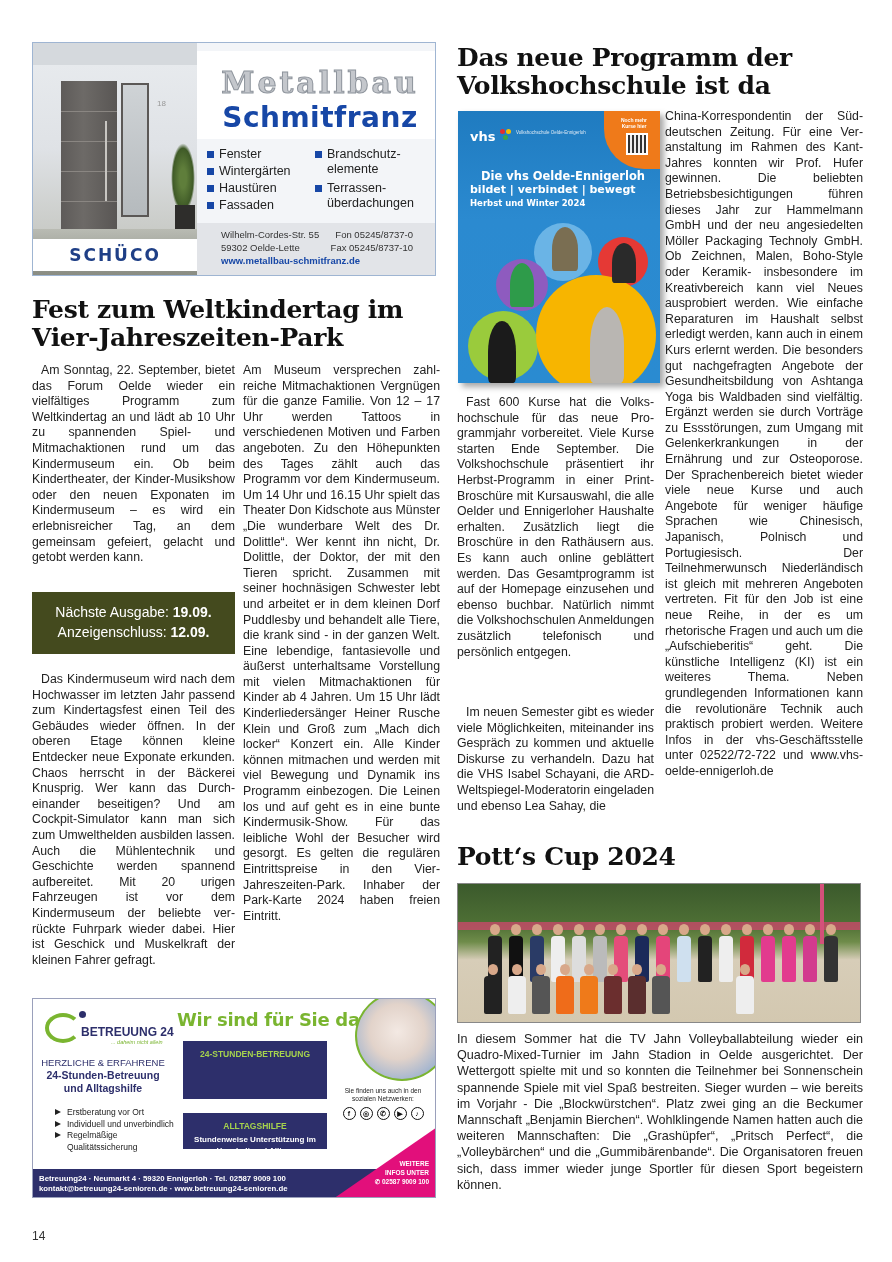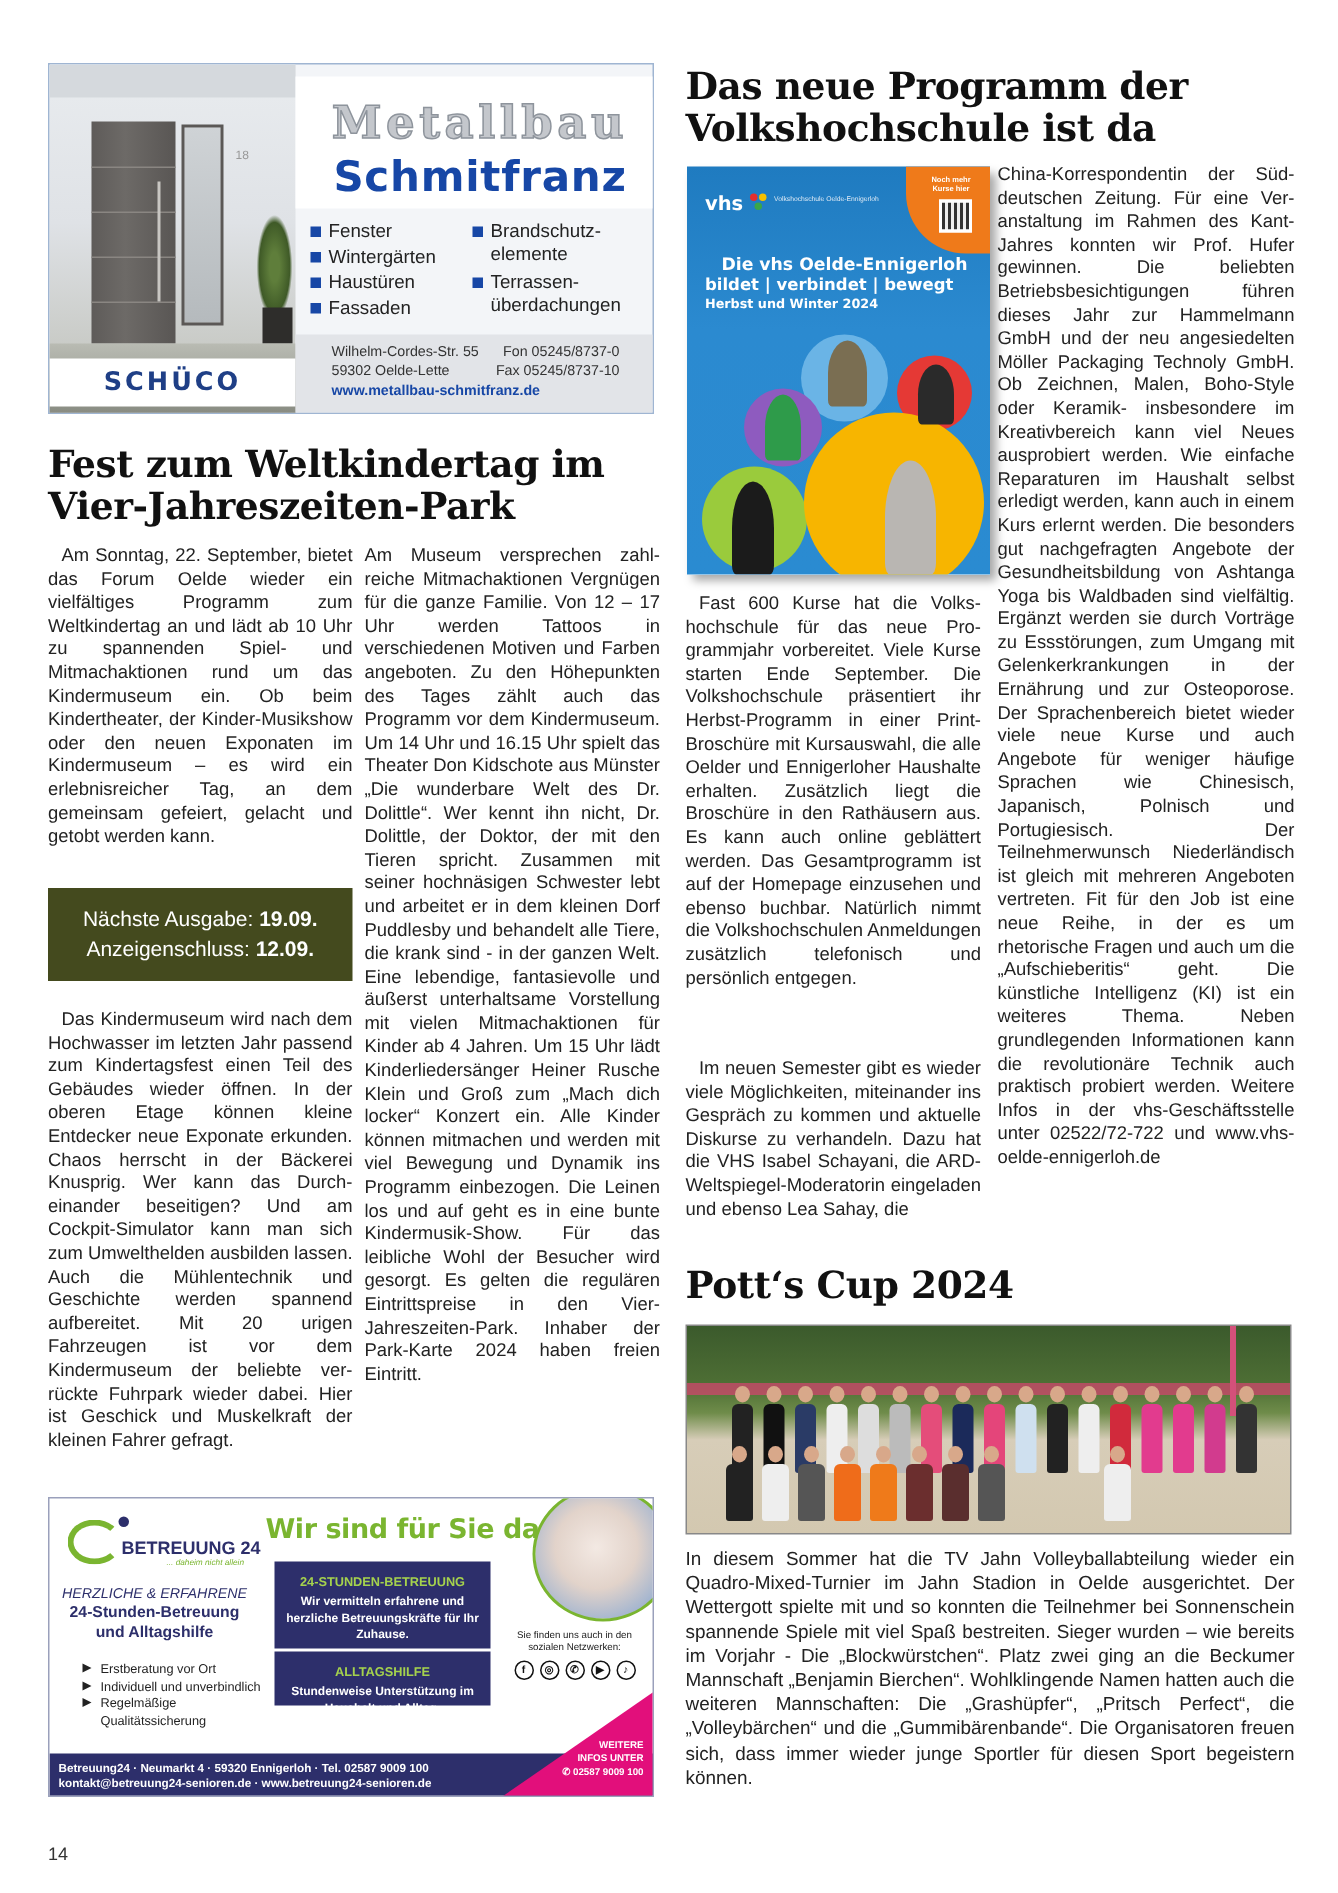--- a/index.html
+++ b/index.html
@@ -156,21 +156,21 @@
     border:1px solid #9aa0bb; background:#fff; overflow:hidden;
   }
   #ad-betreuung .logo-swoosh {
     position:absolute; left:12px; top:14px; width:36px; height:30px;
     border:4px solid #7ab530; border-radius:50%; border-right-color:transparent;
   }
   #ad-betreuung .logo-dot { position:absolute; left:46px; top:12px; width:7px; height:7px; border-radius:50%; background:#2d2f6b; }
   #ad-betreuung .logo-text { position:absolute; left:48px; top:26px; font-weight:bold; font-size:12px; color:#2d2f6b; }
   #ad-betreuung .logo-tag { position:absolute; left:78px; top:40px; font-size:5.5px; color:#7ab530; font-style:italic; }
   #ad-betreuung .subhead { position:absolute; left:6px; top:58px; width:128px; text-align:center; color:#2d2f6b; }
-  #ad-betreuung .subhead .a { font-size:9.5px; line-height:12px;font-style:italic; }
+  #ad-betreuung .subhead .a { font-size:9.5px; line-height:12px; }
   #ad-betreuung .subhead .b { font-size:10.5px; line-height:13px; font-weight:bold; }
   #ad-betreuung .bullets { position:absolute; left:22px; top:108px; width:120px; font-size:8.5px; line-height:11.5px; color:#222; }
   #ad-betreuung .bullets .item { display:flex; gap:6px; }
   #ad-betreuung .bullets .tri { flex:none; width:0; height:0; border-left:6px solid #222; border-top:3.5px solid transparent; border-bottom:3.5px solid transparent; margin-top:2px; }
   #ad-betreuung .slogan {
     position:absolute; left:144px; top:10px; font-size:18px; font-weight:bold; color:#7ab530;
     font-family:"DejaVu Sans", sans-serif; letter-spacing:-0.3px;
   }
   #ad-betreuung .box {
     position:absolute; left:150px; width:144px; background:#2d2f6b; color:#fff; text-align:center;
@@ -414,23 +414,22 @@
     <div class="item">
         <span class="tri"></span>
         <span>Regelmäßige Qualitätssicherung</span>
       </div>
   </div>
 
   <div class="slogan">Wir sind für Sie da</div>
 
   <div class="box" style="top:42px;height:58px">
     <div class="bt">24-STUNDEN-BETREUUNG</div>
-    <div class="bd">Wir vermitteln erfahrene und herzliche Betreuungskräfte für Ihr Zuhause.</div>
-  </div>
-  <div class="box" style="top:102px;height:36px">
+  </div>
+  <div class="box" style="top:114px;height:36px">
     <div class="bt">ALLTAGSHILFE</div>
     <div class="bd">Stundenweise Unterstützung im Haushalt und Alltag.</div>
   </div>
 
   <div class="photo-round"></div>
   <div class="social-label">Sie finden uns auch in den sozialen Netzwerken:</div>
   <div class="social-icons">
     <span>f</span>
     <span>◎</span>
     <span>✆</span>

